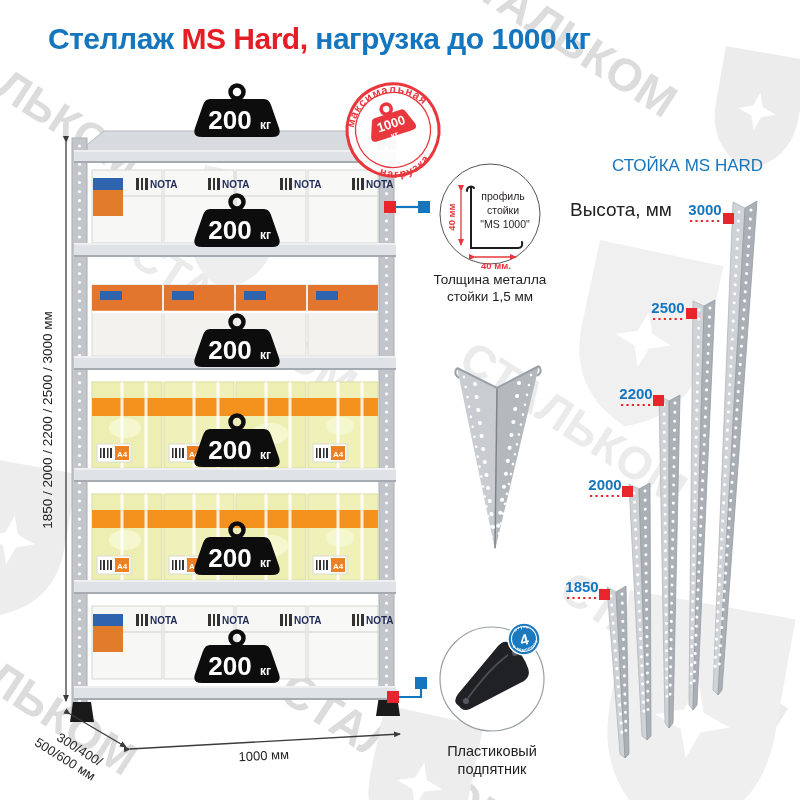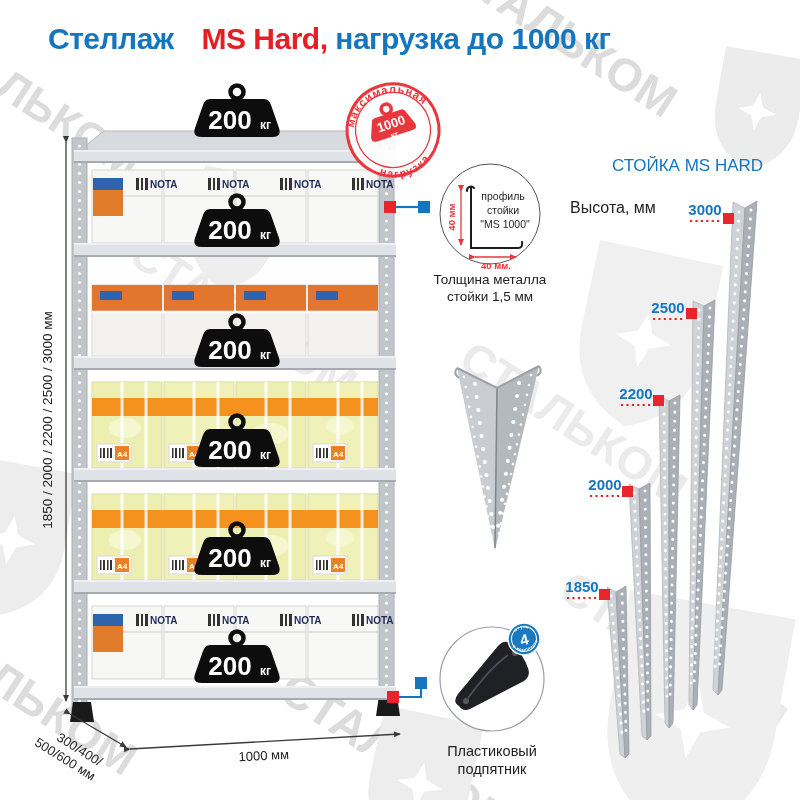--- a/index.html
+++ b/index.html
@@ -1,26 +1,26 @@
 <!DOCTYPE html>
 <html><head>
 <meta charset="utf-8">
 <style>
   html,body{margin:0;padding:0;}
   body{width:800px;height:800px;position:relative;overflow:hidden;background:#ffffff;
        font-family:"Liberation Sans", sans-serif;}
   .abs{position:absolute;}
   .title{left:48px;top:22px;font-size:30px;font-weight:bold;letter-spacing:-0.5px;white-space:nowrap;}
   .blue{color:#1576bd;text-align:center;}
-  .red{color:#e31e24;margin-left:20px;}
+  .red{color:#e31e24;}
   .comp-header{left:575px;top:79px;width:225px;text-align:center;font-size:17px;font-weight:bold;
                color:#e31e24;line-height:21px;}
   .sub-header{left:575px;top:156px;width:225px;text-align:center;font-size:17px;font-weight:normal;
               color:#1576bd;}
-  .height-caption{left:570px;top:199px;font-size:16px;color:#222222;}
+  .height-caption{left:570px;top:199px;font-size:19px;color:#222222;}
   svg text{font-family:"Liberation Sans", sans-serif;}
   .wm{position:absolute;color:#ebebeb;font-weight:bold;white-space:nowrap;
       transform-origin:0 0;pointer-events:none;}
   .wm-dark{color:#dcdcdc;}
 </style>
 </head>
 <body>
 
 <div>
   <div class="wm wm-dark" style="left:-58px;top:12px;font-size:44px;transform:rotate(33deg);">СТАЛЬКОМ</div>

